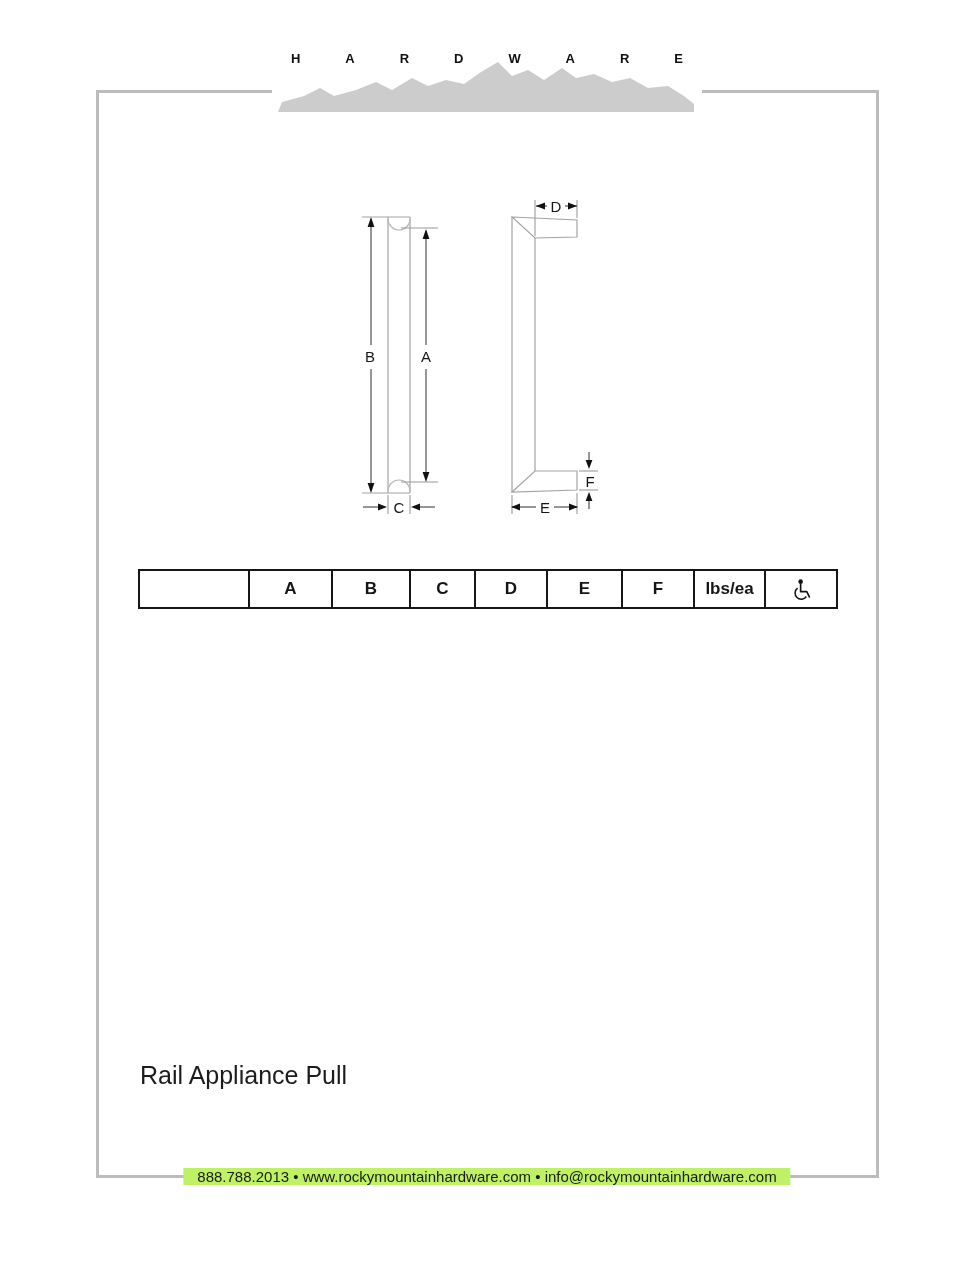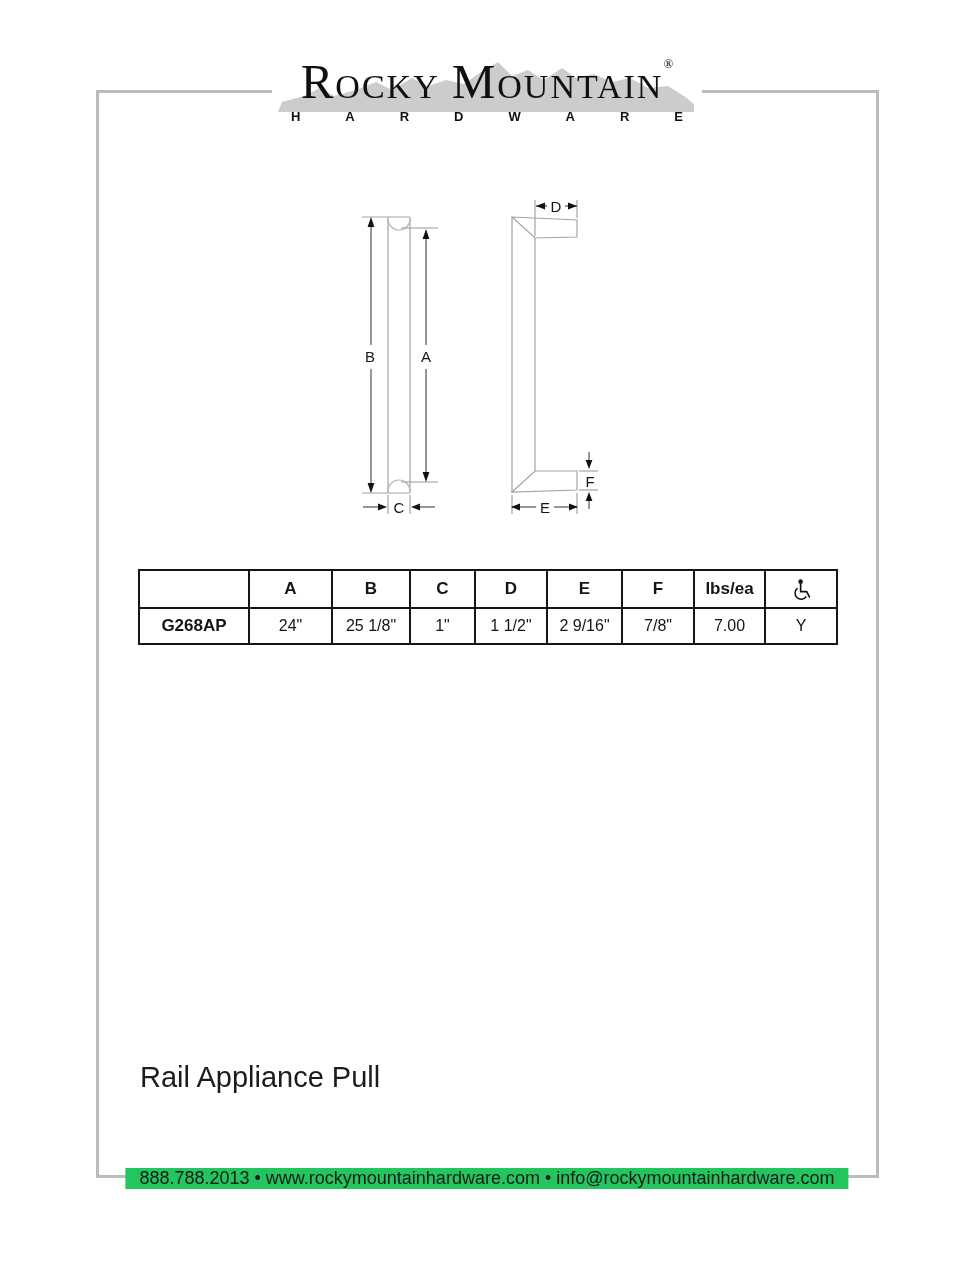--- a/index.html
+++ b/index.html
@@ -39,38 +39,37 @@
   }
   .spec-table th,.spec-table td{
     border:2px solid #161616;text-align:center;vertical-align:middle;padding:0;
   }
   .spec-table th{height:36px;font-size:17px;font-weight:bold;}
   .spec-table td{height:34px;font-size:16px;font-weight:normal;}
   .spec-table td.model{font-weight:bold;font-size:17px;}
   .ada-svg{display:block;margin:0 auto;}
   
   .product-title{
-    position:absolute;left:140px;top:1061px;font-size:29px;color:#1c1c1c;z-index:1;text-align:center;
+    position:absolute;left:140px;top:1061px;font-size:25px;color:#1c1c1c;z-index:1;text-align:center;
   }
   .footer{
     position:absolute;left:487px;top:1168px;transform:translateX(-50%);
-    background:#22c55e;padding:0 14px;white-space:nowrap;font-size:18px;
+    background:#bef264;padding:0 14px;white-space:nowrap;font-size:15px;
     color:#1a1a1a;z-index:2;
   }
 </style>
 </head>
 <body>
 
 <div class="page-border"></div>
 
 <div class="logo">
   <svg class="mountain" width="420" height="60" viewBox="0 0 420 60">
     <polygon fill="#cccccc" points="2,58 6,48 28,42 44,34 58,42 80,36 100,28 116,36 136,24 152,32 170,26 188,30 205,18 222,8 236,22 252,16 268,26 286,14 300,24 318,20 336,28 354,24 372,34 392,32 408,42 418,50 418,58"></polygon>
   </svg>
-  <div class="logo-text"><span class="lg">R</span><span class="sm">OCKY</span><span class="lg w2">M</span><span class="sm">OUNTAIN</span><span class="reg">®</span></div>
   <div class="logo-sub">
     <span>H</span>
     <span>A</span>
     <span>R</span>
     <span>D</span>
     <span>W</span>
     <span>A</span>
     <span>R</span>
     <span>E</span>
   </div>
@@ -162,29 +161,18 @@
       <th>
         <svg class="ada-svg" width="21" height="23" viewBox="0 0 24 26">
           <circle cx="11" cy="4" r="2.6" fill="#111111"></circle>
           <path d="M11 7 L11 15.5 L18 15.5 L21 21.5" stroke="#111111" stroke-width="1.9" fill="none" stroke-linecap="round" stroke-linejoin="round"></path>
           <path d="M7.5 11.5 A7 7 0 1 0 17.5 21" stroke="#111111" stroke-width="1.7" fill="none"></path>
         </svg>
       </th>
     </tr>
   </thead>
   <tbody>
-    <tr>
-      <td class="model">G268AP</td>
-      <td>24"</td>
-      <td>25 1/8"</td>
-      <td>1"</td>
-      <td>1 1/2"</td>
-      <td>2 9/16"</td>
-      <td>7/8"</td>
-      <td>7.00</td>
-      <td>Y</td>
-    </tr>
   </tbody>
 </table>
 
 <div class="product-title">Rail Appliance Pull</div>
 
 <div class="footer">888.788.2013 • www.rockymountainhardware.com • info@rockymountainhardware.com</div>
 
 </body></html>

